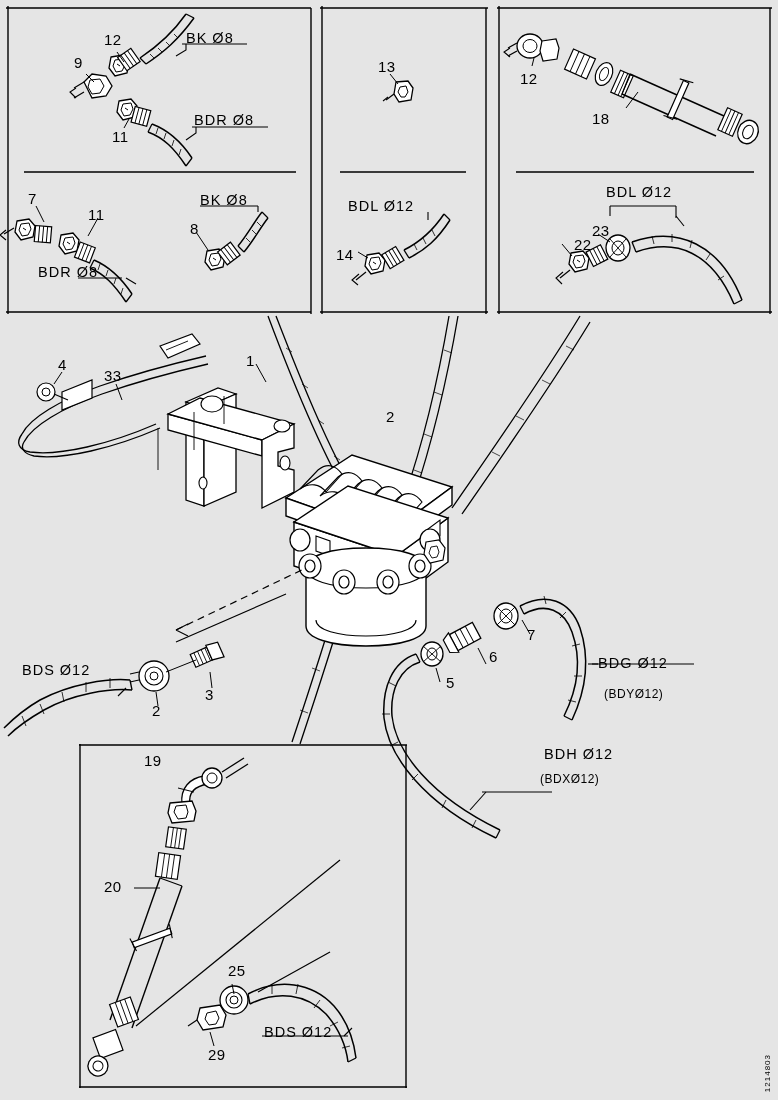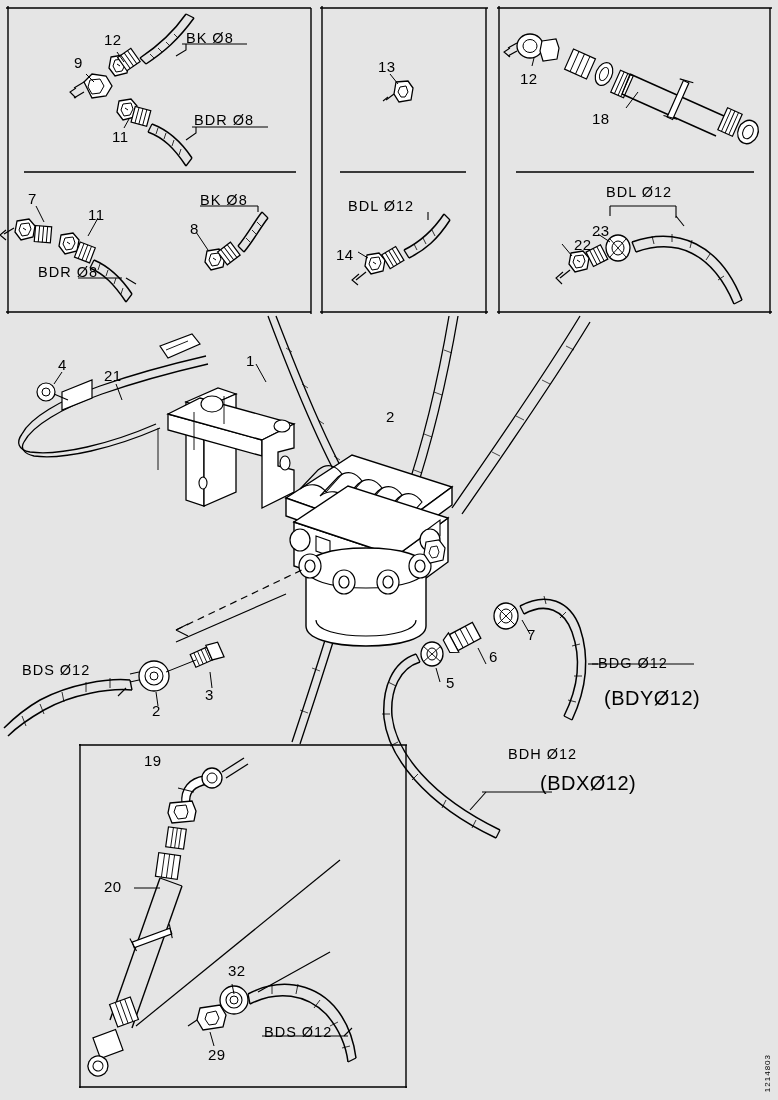--- a/index.html
+++ b/index.html
@@ -3,21 +3,21 @@
 <meta charset="utf-8">
 <title>Hydraulic Valve Parts Diagram</title>
 <style>
   html,body{margin:0;padding:0;background:#fff;}
   body{font-family:"Liberation Sans",sans-serif;}
   #sheet{position:relative;width:778px;height:1100px;background:#e5e5e5;overflow:hidden;}
   #sheet svg{position:absolute;left:0;top:0;}
   .lbl{position:absolute;font-family:"Liberation Sans",sans-serif;color:#000;white-space:nowrap;}
   .partnum{font-size:15px;font-weight:400;letter-spacing:0.5px;}
   .code{font-size:14.5px;letter-spacing:1px;}
-  .code-sub{font-size:20px;letter-spacing:0.5px;}
+  .code-sub{font-size:12px;letter-spacing:0.5px;}
   .dwgno{position:absolute;right:6px;bottom:8px;font-size:8px;letter-spacing:1px;
          writing-mode:vertical-rl;transform:rotate(180deg);color:#000;}
 </style>
 </head>
 <body>
 
 <div id="sheet">
 
 <svg width="778" height="1100" viewBox="0 0 778 1100">
   <defs>
@@ -521,35 +521,35 @@
 <div class="lbl code" style="left:348px;top:198px;">BDL Ø12</div>
 <div class="lbl partnum" style="left:336px;top:246px;">14</div>
 
 <div class="lbl partnum" style="left:520px;top:70px;">12</div>
 <div class="lbl partnum" style="left:592px;top:110px;">18</div>
 <div class="lbl code" style="left:606px;top:184px;">BDL Ø12</div>
 <div class="lbl partnum" style="left:554px;top:236px;margin-left:20px;">22</div>
 <div class="lbl partnum" style="left:592px;top:222px;">23</div>
 
 <div class="lbl partnum" style="left:58px;top:356px;">4</div>
-<div class="lbl partnum" style="left:104px;top:367px;">21</div>
+<div class="lbl partnum" style="left:104px;top:367px;">33</div>
 <div class="lbl partnum" style="left:246px;top:352px;">1</div>
 <div class="lbl partnum" style="left:386px;top:408px;">2</div>
 <div class="lbl partnum" style="left:205px;top:686px;">3</div>
 <div class="lbl partnum" style="left:152px;top:702px;">2</div>
 <div class="lbl code" style="left:22px;top:662px;">BDS Ø12</div>
 <div class="lbl partnum" style="left:446px;top:674px;">5</div>
 <div class="lbl partnum" style="left:489px;top:648px;">6</div>
 <div class="lbl partnum" style="left:527px;top:626px;">7</div>
 <div class="lbl code" style="left:598px;top:655px;">BDG Ø12</div>
 <div class="lbl code-sub" style="left:604px;top:687px;">(BDYØ12)</div>
-<div class="lbl code" style="left:508px;top:746px;text-align:right;">BDH Ø12</div>
+<div class="lbl code" style="left:544px;top:746px;text-align:right;">BDH Ø12</div>
 <div class="lbl code-sub" style="left:540px;top:772px;">(BDXØ12)</div>
 
 <div class="lbl partnum" style="left:144px;top:752px;">19</div>
 <div class="lbl partnum" style="left:104px;top:878px;">20</div>
-<div class="lbl partnum" style="left:228px;top:962px;">32</div>
+<div class="lbl partnum" style="left:228px;top:962px;">25</div>
 <div class="lbl partnum" style="left:208px;top:1046px;">29</div>
 <div class="lbl code" style="left:264px;top:1024px;">BDS Ø12</div>
 
 <div class="dwgno">1214803</div>
 
 </div>
 
 </body></html>

